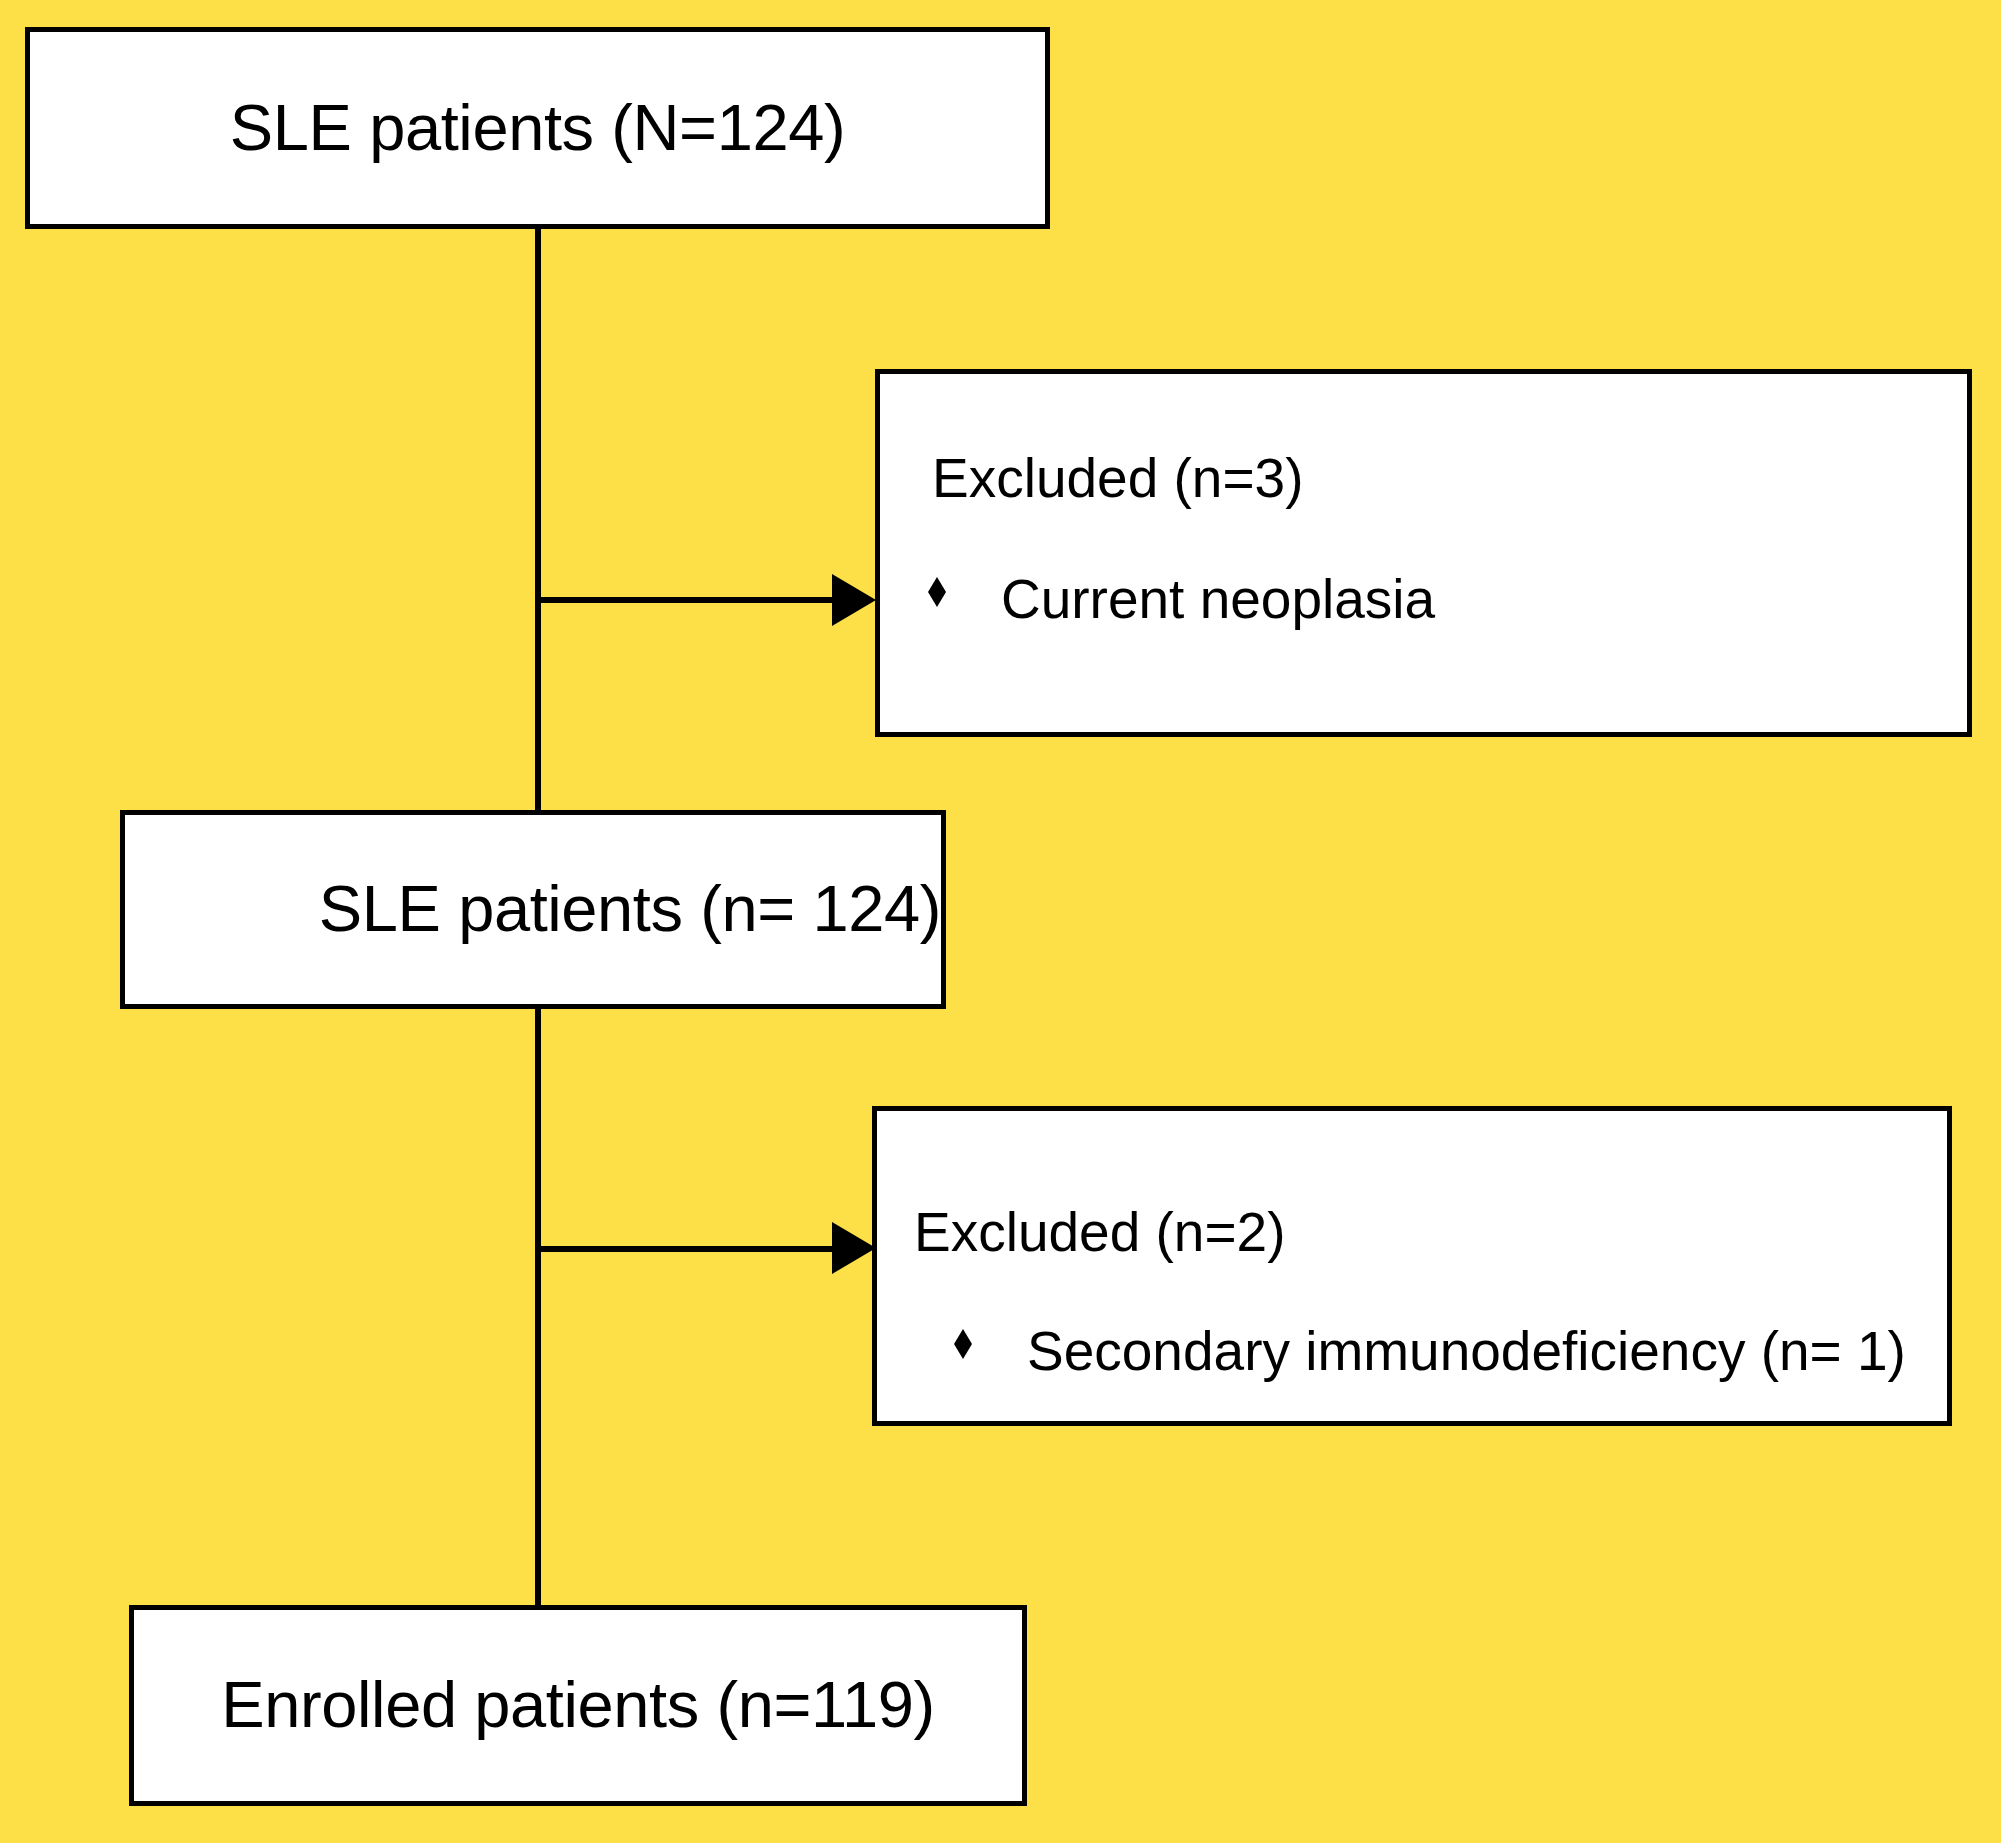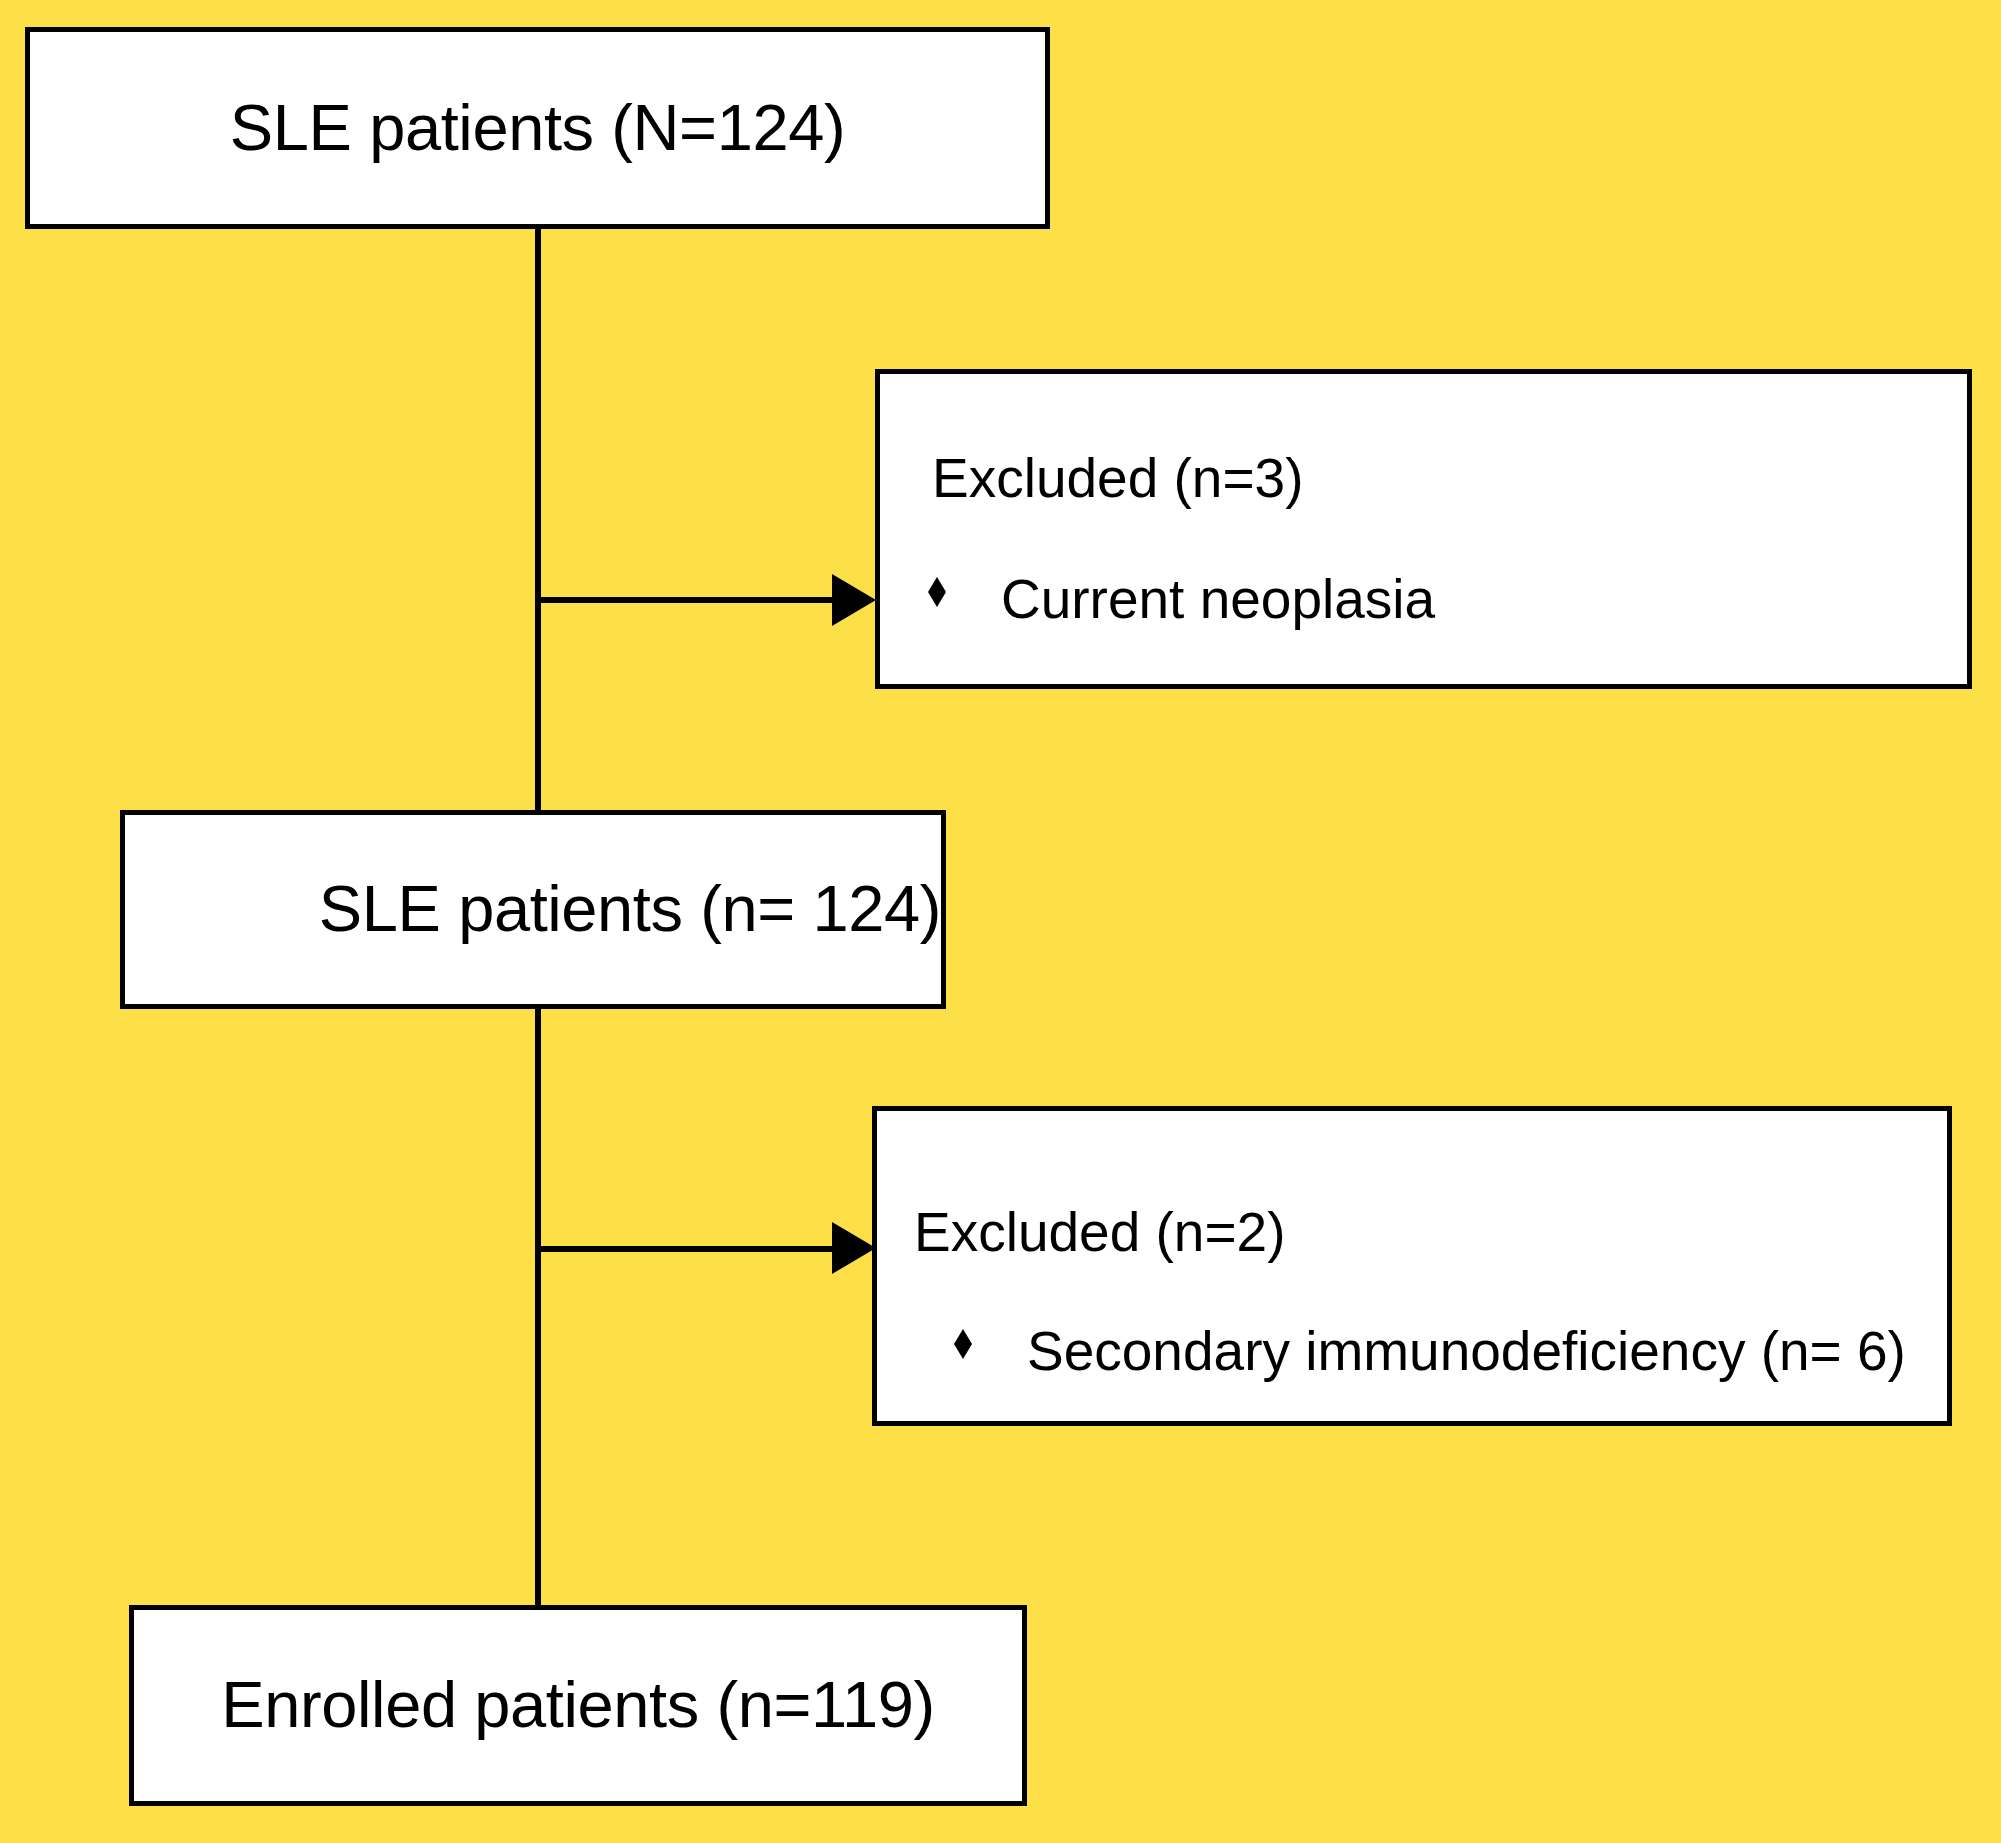--- a/index.html
+++ b/index.html
@@ -104,40 +104,40 @@
 
   <div class="vline" style="left:535px; top:225px; height:1381px;"></div>
 
   <div class="node" style="left:25px; top:27px; width:1025px; height:202px;">
     <span class="node-label">SLE patients (N=124)</span>
   </div>
 
   <div class="hline" style="left:535px; top:597px; width:302px;"></div>
   <div class="arrowhead" style="left:832px; top:574px;"></div>
 
-  <div class="node side" style="left:875px; top:369px; width:1097px; height:320px;">
+  <div class="node side" style="left:875px; top:369px; width:1097px; height:368px;">
     <span class="excl-title" style="left:52px; top:77px;">Excluded (n=3)</span>
     <span class="excl-item" style="left:48px; top:198px;">
       <i class="bullet"></i>
       <span>Current neoplasia</span>
     </span>
   </div>
 
   <div class="node" style="left:120px; top:810px; width:826px; height:199px;justify-content:flex-end;">
     <span class="node-label">SLE patients (n= 124)</span>
   </div>
 
   <div class="hline" style="left:535px; top:1246px; width:302px;"></div>
   <div class="arrowhead" style="left:832px; top:1222px;"></div>
 
   <div class="node side" style="left:872px; top:1106px; width:1080px; height:320px;">
     <span class="excl-title" style="left:37px; top:94px;">Excluded (n=2)</span>
     <span class="excl-item" style="left:77px; top:213px;">
       <i class="bullet"></i>
-      <span>Secondary immunodeficiency (n= 6)</span>
+      <span>Secondary immunodeficiency (n= 1)</span>
     </span>
   </div>
 
   <div class="node" style="left:129px; top:1605px; width:898px; height:201px;">
     <span class="node-label">Enrolled patients (n=119)</span>
   </div>
 
 </div>
 
 

